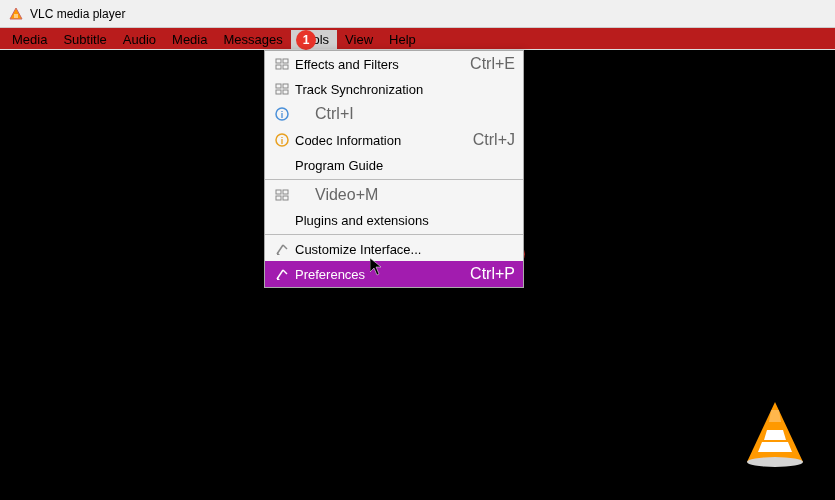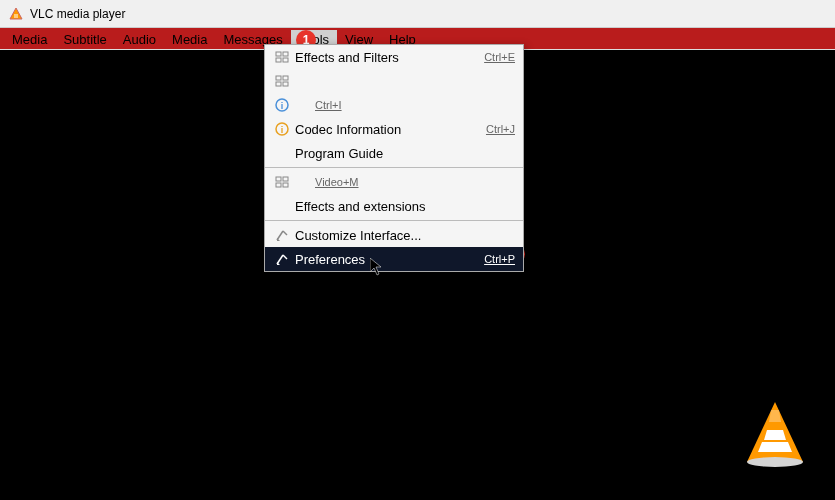--- a/index.html
+++ b/index.html
@@ -49,38 +49,38 @@
       color: #000;
       position: relative;
     }
     .menu-item.active {
       background: #d0d0d0;
     }
 
     
     .dropdown {
       position: absolute;
-      top: 44px;
+      top: 50px;
       left: 264px;
       background: #f5f5f5;
       border: 1px solid #aaa;
       box-shadow: 2px 2px 8px rgba(0,0,0,0.3);
       min-width: 260px;
       z-index: 100;
     }
     .dropdown-item {
       display: flex;
       align-items: center;
       padding: 4px 8px;
       cursor: pointer;
       color: #000;
       min-height: 22px;
     }
     .dropdown-item.highlighted {
-      background: #0f172a;
+      background: #a21caf;
       color: #fff;
     }
     .dropdown-item.highlighted .shortcut {
       color: #fff;
     }
     .dropdown-separator {
       height: 1px;
       background: #bbb;
       margin: 2px 0;
     }
@@ -92,23 +92,22 @@
       justify-content: center;
       margin-right: 4px;
       flex-shrink: 0;
       font-size: 11px;
     }
     .dropdown-label {
       flex: 1;
     }
     .shortcut {
       color: #666;
-      font-size: 11px;
+      font-size: 16px;
       margin-left: 20px;
-      text-decoration: underline;
     }
 
     
     .badge {
       display: inline-flex;
       align-items: center;
       justify-content: center;
       width: 20px;
       height: 20px;
       border-radius: 50%;
@@ -189,20 +188,21 @@
 
   <div class="dropdown-item">
     <span class="dropdown-icon">
       <svg width="14" height="12" viewBox="0 0 14 12">
           <rect x="1" y="1" width="5" height="4" fill="none" stroke="#888" stroke-width="1"></rect>
           <rect x="8" y="1" width="5" height="4" fill="none" stroke="#888" stroke-width="1"></rect>
           <rect x="1" y="7" width="5" height="4" fill="none" stroke="#888" stroke-width="1"></rect>
           <rect x="8" y="7" width="5" height="4" fill="none" stroke="#888" stroke-width="1"></rect>
         </svg>
     </span>
+    <span class="dropdown-label">Track Synchronization</span>
     <span class="shortcut"></span>
   </div>
 
   <div class="dropdown-item">
     <span class="dropdown-icon">
       <svg width="14" height="14" viewBox="0 0 14 14">
           <circle cx="7" cy="7" r="6" fill="none" stroke="#4a90d9" stroke-width="1.5"></circle>
           <text x="7" y="11" text-anchor="middle" font-size="9" fill="#4a90d9" font-weight="bold">i</text>
         </svg>
     </span>
@@ -236,21 +236,21 @@
           <rect x="8" y="1" width="5" height="4" fill="none" stroke="#888" stroke-width="1"></rect>
           <rect x="1" y="7" width="5" height="4" fill="none" stroke="#888" stroke-width="1"></rect>
           <rect x="8" y="7" width="5" height="4" fill="none" stroke="#888" stroke-width="1"></rect>
         </svg>
     </span>
     <span class="shortcut">Video+M</span>
   </div>
 
   <div class="dropdown-item">
     <span class="dropdown-icon"></span>
-    <span class="dropdown-label">Effects and extensions</span>
+    <span class="dropdown-label">Plugins and extensions</span>
     <span class="shortcut"></span>
   </div>
 
   <div class="dropdown-separator"></div>
 
   <div class="dropdown-item">
     <span class="dropdown-icon">
       <svg width="14" height="14" viewBox="0 0 14 14">
         <line x1="2" y1="12" x2="8" y2="3" stroke="#888" stroke-width="1.5"></line>
         <line x1="8" y1="3" x2="12" y2="7" stroke="#888" stroke-width="1.5"></line>

